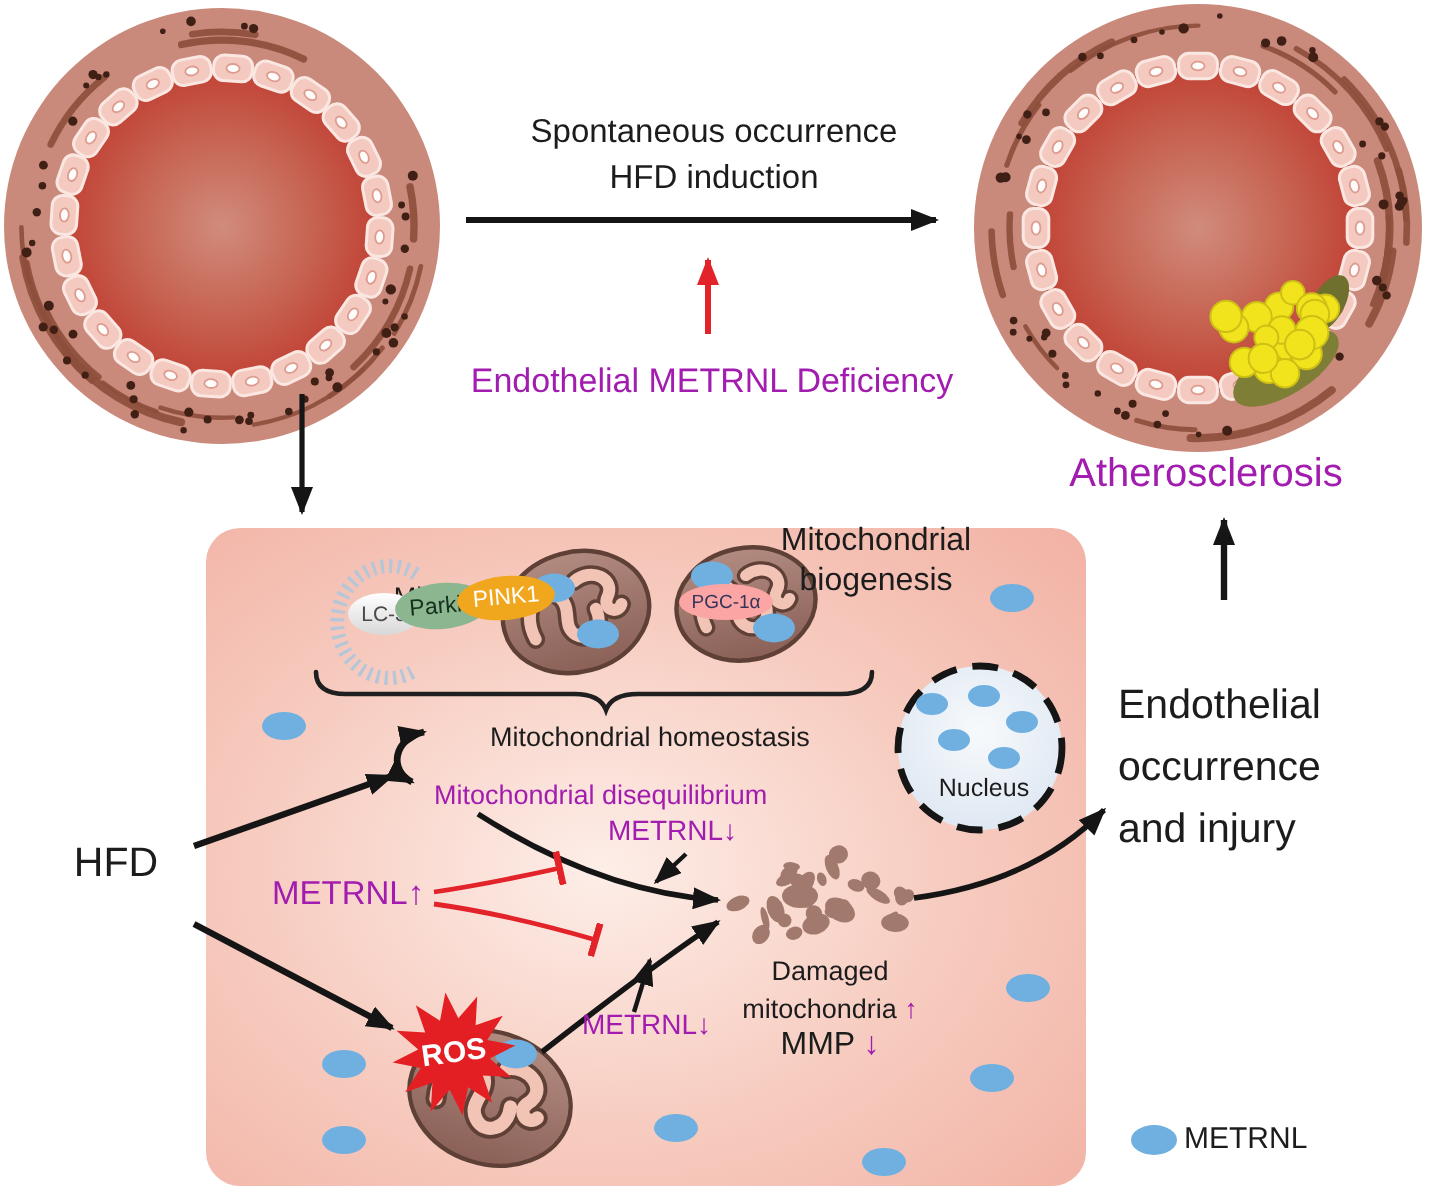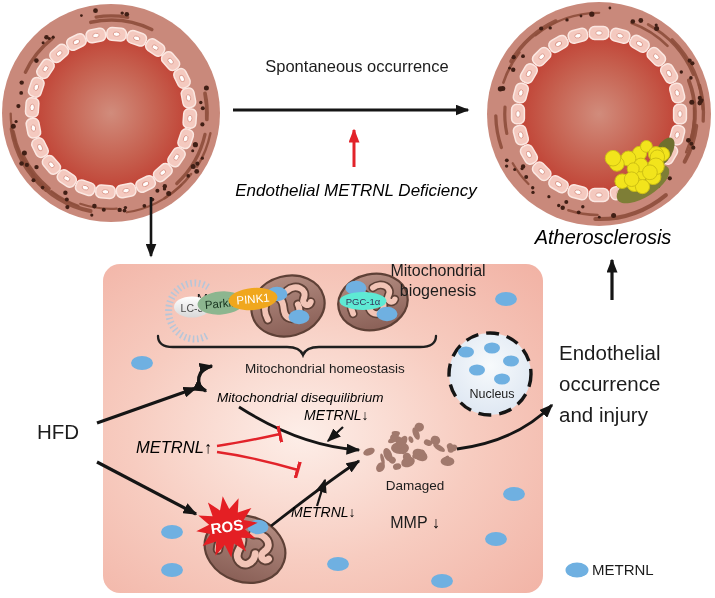--- a/index.html
+++ b/index.html
@@ -1,21 +1,21 @@
 <!DOCTYPE html>
 <html><head>
 <meta charset="utf-8">
 <style>
   html,body{margin:0;padding:0;}
   body{width:715px;height:598px;background:#fff;position:relative;overflow:hidden;
        font-family:"Liberation Sans", sans-serif;}
   #gfx{position:absolute;left:0;top:0;z-index:1;}
   .lbl{position:absolute;z-index:2;white-space:nowrap;color:#1c1c1c;line-height:1.18;}
   .center{text-align:center;}
-  .red{color:#000000;font-style:italic;}
+  .red{color:#a21caf;}
   .chip{position:absolute;z-index:3;display:flex;align-items:center;justify-content:center;
         border-radius:50%;transform:translate(-50%,-50%);white-space:nowrap;}
   #top-caption{left:227px;top:55px;width:260px;font-size:16.5px;line-height:23px;}
   #deficiency{left:226px;top:181px;width:260px;font-size:17px;}
   #athero{left:503px;top:226px;width:200px;font-size:20px;}
   #dysfunction{left:559px;top:300px;font-size:20.5px;line-height:31px;margin-top:37px;}
   #hfd{left:8px;top:416px;width:100px;font-size:20.5px;line-height:32px;}
   #mitophagy{left:178px;top:263px;width:100px;font-size:13.5px;margin-top:28px;}
   #biogenesis{left:377px;top:261px;width:122px;font-size:16px;line-height:20px;}
   #homeostasis{left:219px;top:361px;font-size:13.5px;margin-left:26px;}
@@ -29,21 +29,21 @@
   #legend-lbl{left:592px;top:561px;font-size:15px;}
   #ros-lbl{left:197px;top:518px;width:60px;font-size:15px;font-weight:bold;color:#fff;
            transform:rotate(-8deg);}
   #lc3-chip{left:192px;top:307px;width:36px;height:21px;font-size:10.5px;color:#4a4a4a;
             background:linear-gradient(#ffffff,#d8d8d8);}
   #parkin-chip{left:221px;top:303px;width:47px;height:23px;font-size:11.5px;color:#15301c;
             background:#8cb68f;transform:translate(-50%,-50%) rotate(-5deg);}
   #pink1-chip{left:253px;top:299px;width:49px;height:22px;font-size:11.5px;color:#fff;
             background:#f0a71d;transform:translate(-50%,-50%) rotate(-5deg);}
   #pgc1a-chip{left:363px;top:301px;width:47px;height:18px;font-size:9.5px;color:#35355a;
-            background:#5eead4;}
+            background:#fca5a5;}
 </style>
 </head>
 <body>
 
 <svg id="gfx" width="715" height="598" viewBox="0 0 715 598">
   <defs>
     <marker id="arrowB" markerUnits="userSpaceOnUse" markerWidth="14" markerHeight="11" refX="12.5" refY="5.5" orient="auto-start-reverse">
       <path d="M0,0 L14,5.5 L0,11 Z" fill="#151515"></path>
     </marker>
     <marker id="arrowR" markerUnits="userSpaceOnUse" markerWidth="14" markerHeight="11" refX="12.5" refY="5.5" orient="auto">
@@ -433,20 +433,21 @@
     <path d="M612,300 L612,260" stroke-width="3.2" marker-end="url(#arrowB)"></path>
     <path d="M217,446 C244,442 262,438 280,434" stroke="#e2232a" stroke-width="2.4" marker-end="url(#teeR)"></path>
     <path d="M217,452 C246,456 274,463 298,470" stroke="#e2232a" stroke-width="2.4" marker-end="url(#teeR)"></path>
   </g>
 
   <ellipse cx="577" cy="570" rx="11.5" ry="7.5" fill="#6fb0e1"></ellipse>
 </svg>
 
 <div class="lbl center" id="top-caption">
   <div>Spontaneous occurrence</div>
+  <div>HFD induction</div>
 </div>
 <div class="lbl center red" id="deficiency">Endothelial METRNL Deficiency</div>
 <div class="lbl center red" id="athero">Atherosclerosis</div>
 <div class="lbl" id="dysfunction">
   <div>Endothelial</div>
   <div>occurrence</div>
   <div>and injury</div>
 </div>
 <div class="lbl center" id="hfd">
   <div>HFD</div>
@@ -456,20 +457,21 @@
   <div>Mitochondrial</div>
   <div>biogenesis</div>
 </div>
 <div class="lbl" id="homeostasis">Mitochondrial homeostasis</div>
 <div class="lbl red" id="disequilibrium">Mitochondrial disequilibrium</div>
 <div class="lbl red" id="metrnl-down-1">METRNL↓</div>
 <div class="lbl red" id="metrnl-up">METRNL↑</div>
 <div class="lbl red" id="metrnl-down-2">METRNL↓</div>
 <div class="lbl center" id="damaged">
   <div>Damaged</div>
+  <div><span>mitochondria</span> <span class="red">↑</span></div>
 </div>
 <div class="lbl center" id="mmp">
   <span>MMP</span> <span class="red">↓</span>
 </div>
 <div class="lbl center" id="nucleus-lbl">Nucleus</div>
 <div class="lbl" id="legend-lbl">METRNL</div>
 <div class="lbl center" id="ros-lbl">ROS</div>
 
 <div class="chip" id="lc3-chip">LC-3</div>
 <div class="chip" id="parkin-chip">Parkin</div>

